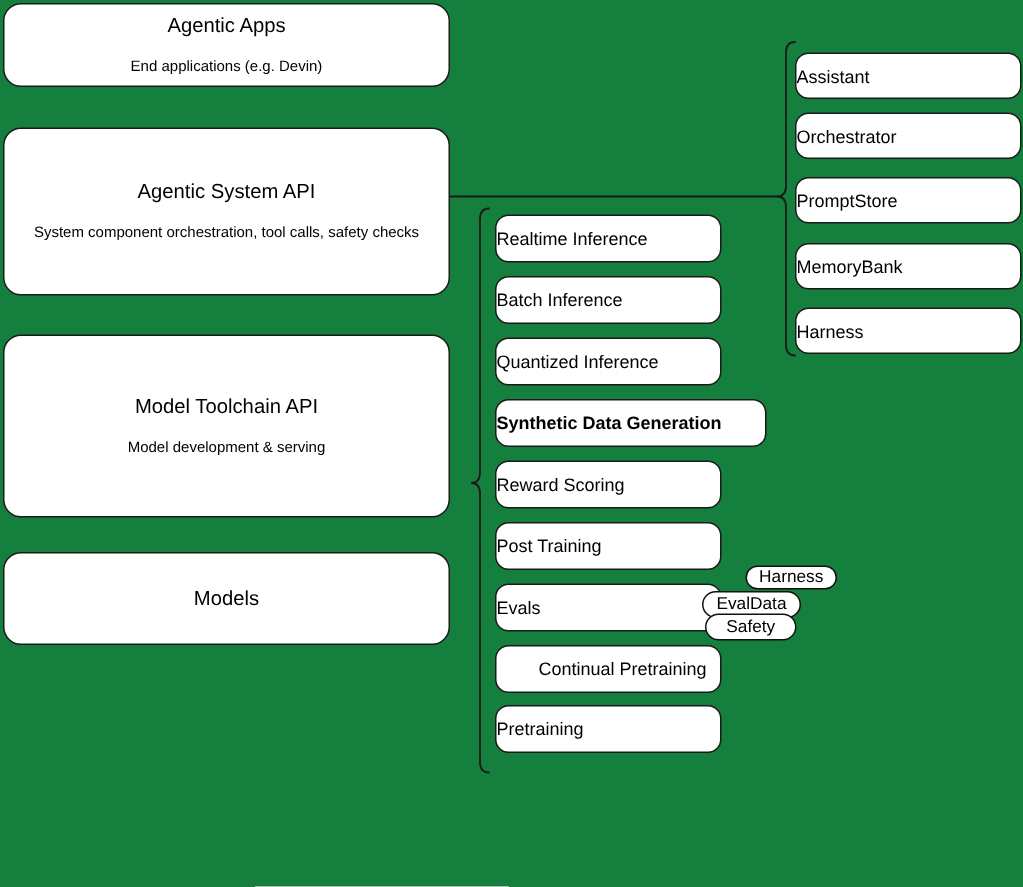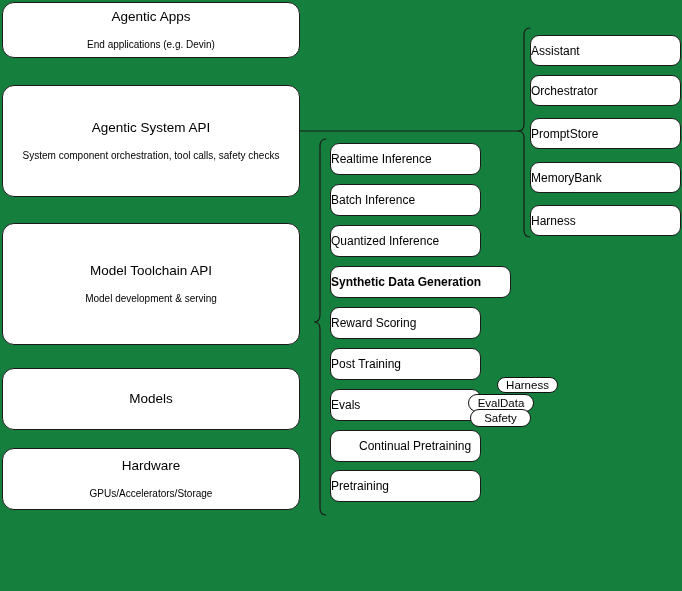--- a/index.html
+++ b/index.html
@@ -92,24 +92,20 @@
 
   <div class="box layer-box" style="left:2px; top:223px; width:298px; height:122px;">
     <div class="title">Model Toolchain API</div>
     <div class="subtitle">Model development &amp; serving</div>
   </div>
 
   <div class="box layer-box" style="left:2px; top:368px; width:298px; height:62px;">
     <div class="title">Models</div>
   </div>
 
-  <div class="box layer-box" style="left:2px; top:448px; width:298px; height:62px;">
-    <div class="title">Hardware</div>
-    <div class="subtitle">GPUs/Accelerators/Storage</div>
-  </div>
 
 
   <div class="connector" style="left:300px; top:121px; width:222px; height:20px;">
     <svg width="222" height="20" viewBox="0 0 222 20">
       <path d="M0,10 L219,10" fill="none" stroke="#1a1a1a" stroke-width="1.2"></path>
     </svg>
   </div>
 
   <div class="connector" style="left:513px; top:26px; width:22px; height:216px;">
     <svg width="22" height="216" viewBox="0 0 22 216">

